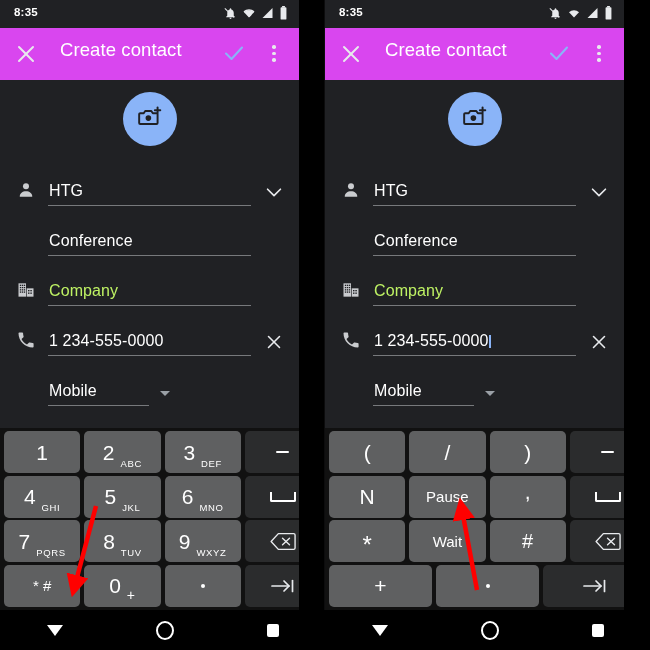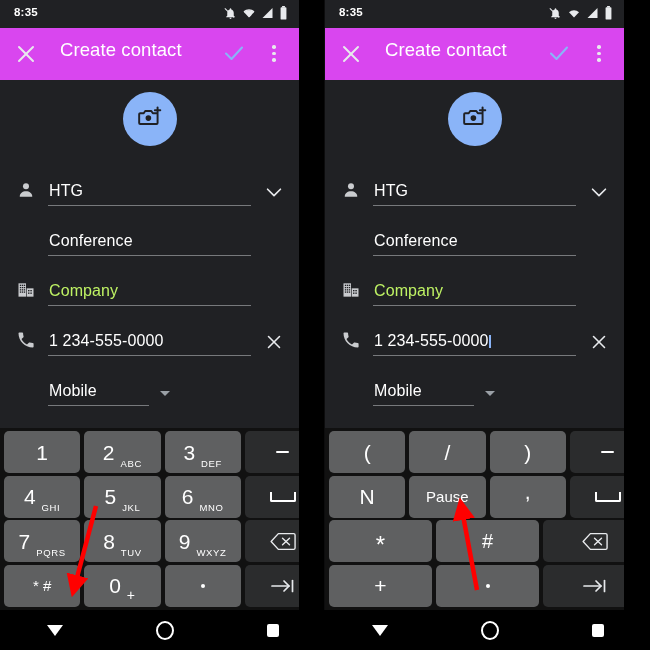--- a/index.html
+++ b/index.html
@@ -693,20 +693,23 @@
           </div>
         <div class="key fn">
             <span class="spacebar"></span>
           </div>
       </div>
       <div class="krow">
         <div class="key">
             <span class="main star">*</span>
           </div>
         <div class="key">
+            <span class="main word">Wait</span>
+          </div>
+        <div class="key">
             <span class="main hashkey">#</span>
           </div>
         <div class="key fn">
           <span class="glyph">
             <svg width="26" height="19" viewBox="0 0 28 20" fill="none" stroke="#e8eaed" stroke-width="1.5" stroke-linejoin="round">
               <path d="M9 1.5h16.5a1.5 1.5 0 011.5 1.5v14a1.5 1.5 0 01-1.5 1.5H9L1.2 10z"></path>
               <line x1="13.5" y1="6.5" x2="21" y2="13.5" stroke-linecap="round"></line>
               <line x1="21" y1="6.5" x2="13.5" y2="13.5" stroke-linecap="round"></line>
             </svg>
           </span>

